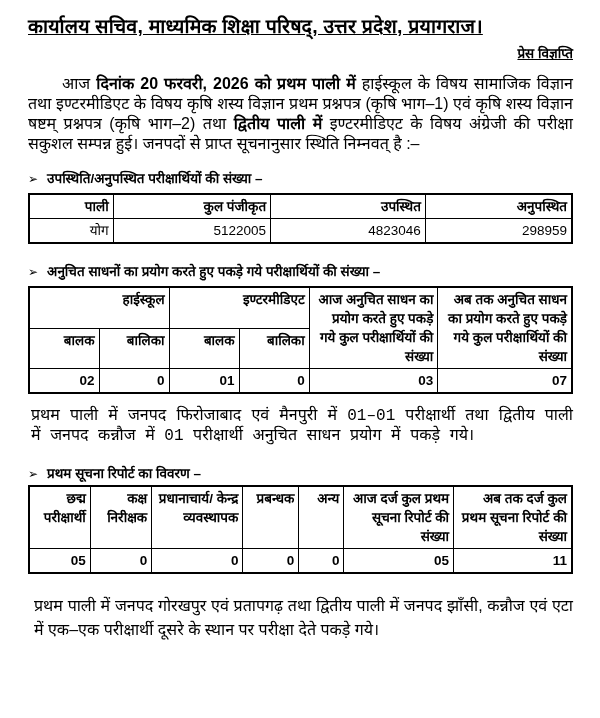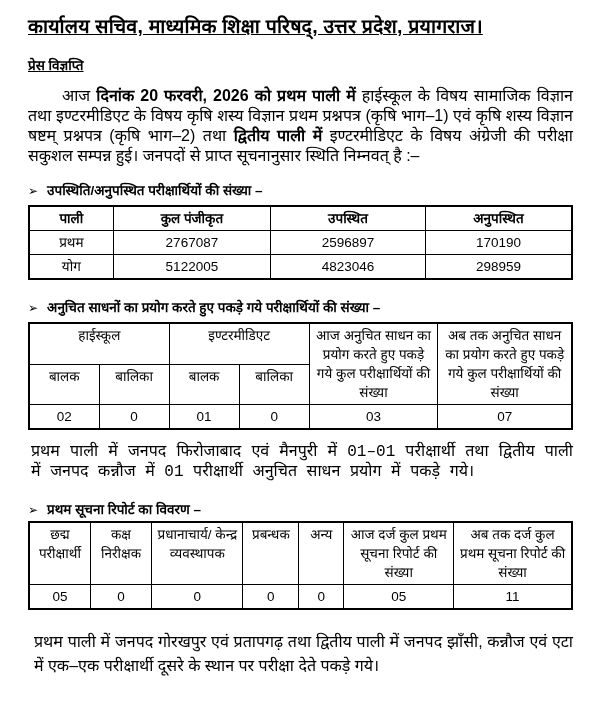--- a/index.html
+++ b/index.html
@@ -9,47 +9,47 @@
     font-family:"Liberation Sans","DejaVu Sans",sans-serif;
     color:#000; overflow:hidden;
   }
   .page { padding:12px 27px 6px 28px; }
 
   .doc-title {
     font-size:19.5px; font-weight:bold; 
     text-decoration:underline; letter-spacing:0.2px;
   }
   .doc-subtitle {
-    font-size:13.5px; font-weight:bold; text-align:left;
-    text-decoration:underline; margin-top:17px;
+    font-size:13.5px; font-weight:bold; text-align:right;
+    text-decoration:underline; margin-top:5px;
   }
 
   p.body-text {
     font-size:16px; line-height:20px; text-align:justify; margin-top:12px;
   }
   p.indent { text-indent:34px; }
   .b { font-weight:bold; }
 
   .section-heading {
     font-size:13.5px; font-weight:bold; margin-top:15px;
     display:flex; align-items:baseline; gap:9px;
   }
   .bullet { font-size:12px; }
 
   table {
     width:100%; border-collapse:collapse; margin-top:6px;
     border:2px solid #000;
   }
   th, td {
-    border:1px solid #000; text-align:center;
+    border:1px solid #000; text-align:right;
     font-size:13.5px; padding:2px 4px; line-height:19px;
   }
   th { font-weight:bold; }
-  .t2 th, .t3 th { font-weight:normal; vertical-align:top; }
-  .t2 td, .t3 td { font-weight:normal; }
+  .t2 th, .t3 th { font-weight:bold; vertical-align:top; }
+  .t2 td, .t3 td { font-weight:bold; }
   .t1 col.c0 { width:15.5%; } .t1 col.c1 { width:29%; }
   .t1 col.c2 { width:28.5%; } .t1 col.c3 { width:27%; }
   .t2 col.n { width:12.9%; } .t2 col.w1 { width:23.7%; } .t2 col.w2 { width:24.7%; }
   .t3 col.f0 { width:11.3%; } .t3 col.f1 { width:11.3%; } .t3 col.f2 { width:16.8%; }
   .t3 col.f3 { width:10.3%; } .t3 col.f4 { width:8.3%; }  .t3 col.f5 { width:20.2%; }
   .t3 col.f6 { width:21.8%; }
   .gap-lg { margin-top:18px; }
 </style>
 </head>
 <body>
@@ -75,26 +75,20 @@
       </colgroup>
     <thead>
       <tr>
         <th>पाली</th>
         <th>कुल पंजीकृत</th>
         <th>उपस्थित</th>
         <th>अनुपस्थित</th>
       </tr>
     </thead>
     <tbody>
-      <tr>
-        <td>प्रथम</td>
-        <td>2767087</td>
-        <td>2596897</td>
-        <td>170190</td>
-      </tr>
       <tr>
         <td>योग</td>
         <td>5122005</td>
         <td>4823046</td>
         <td>298959</td>
       </tr>
     </tbody>
   </table>
 
 

